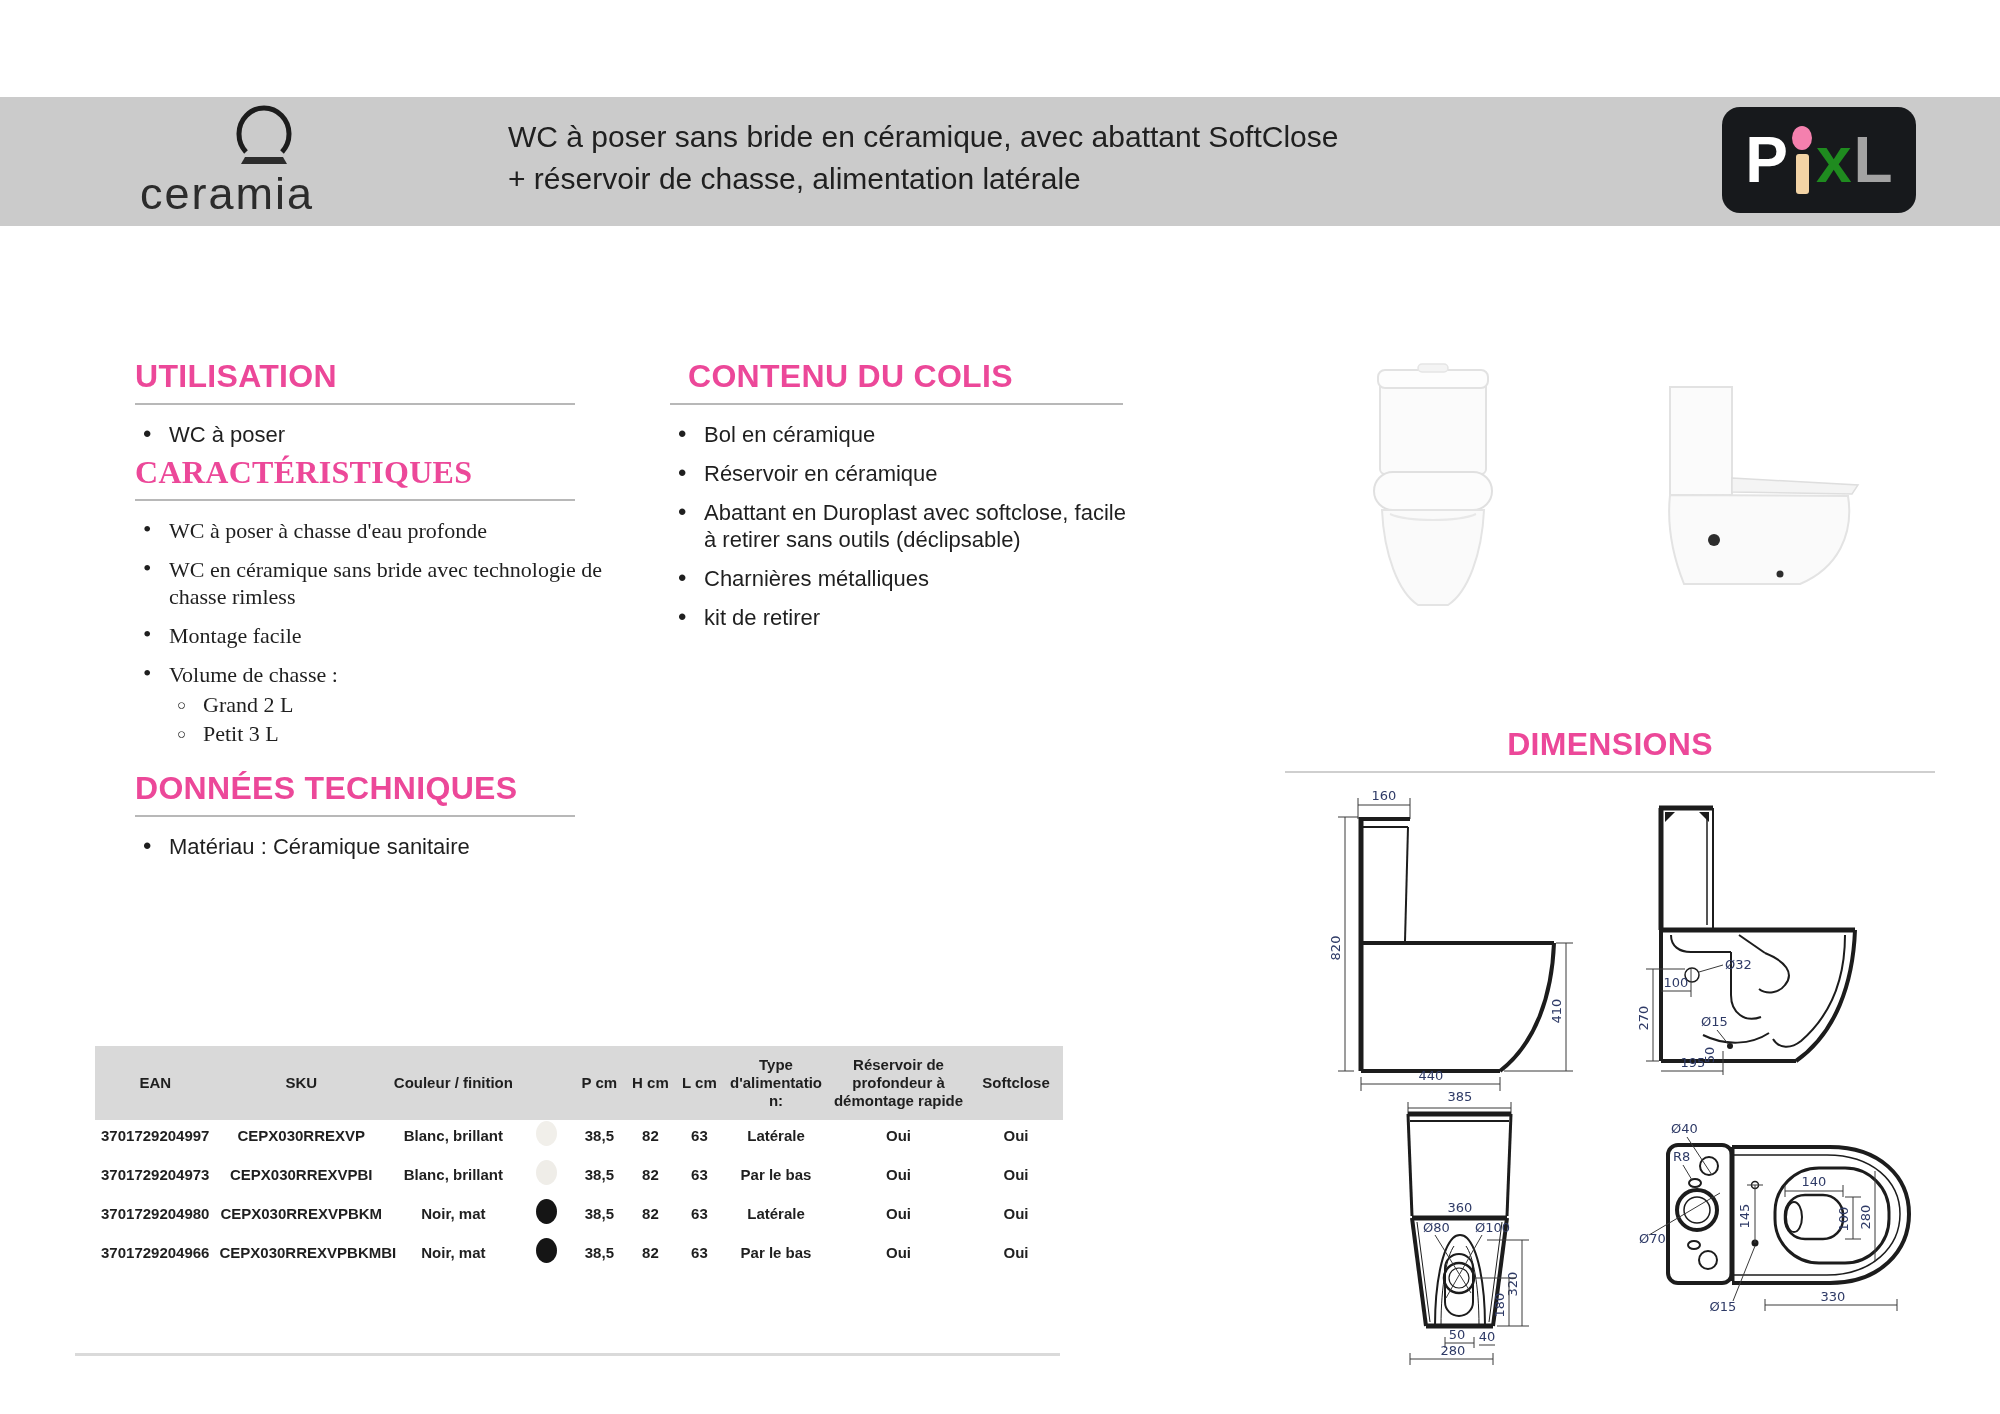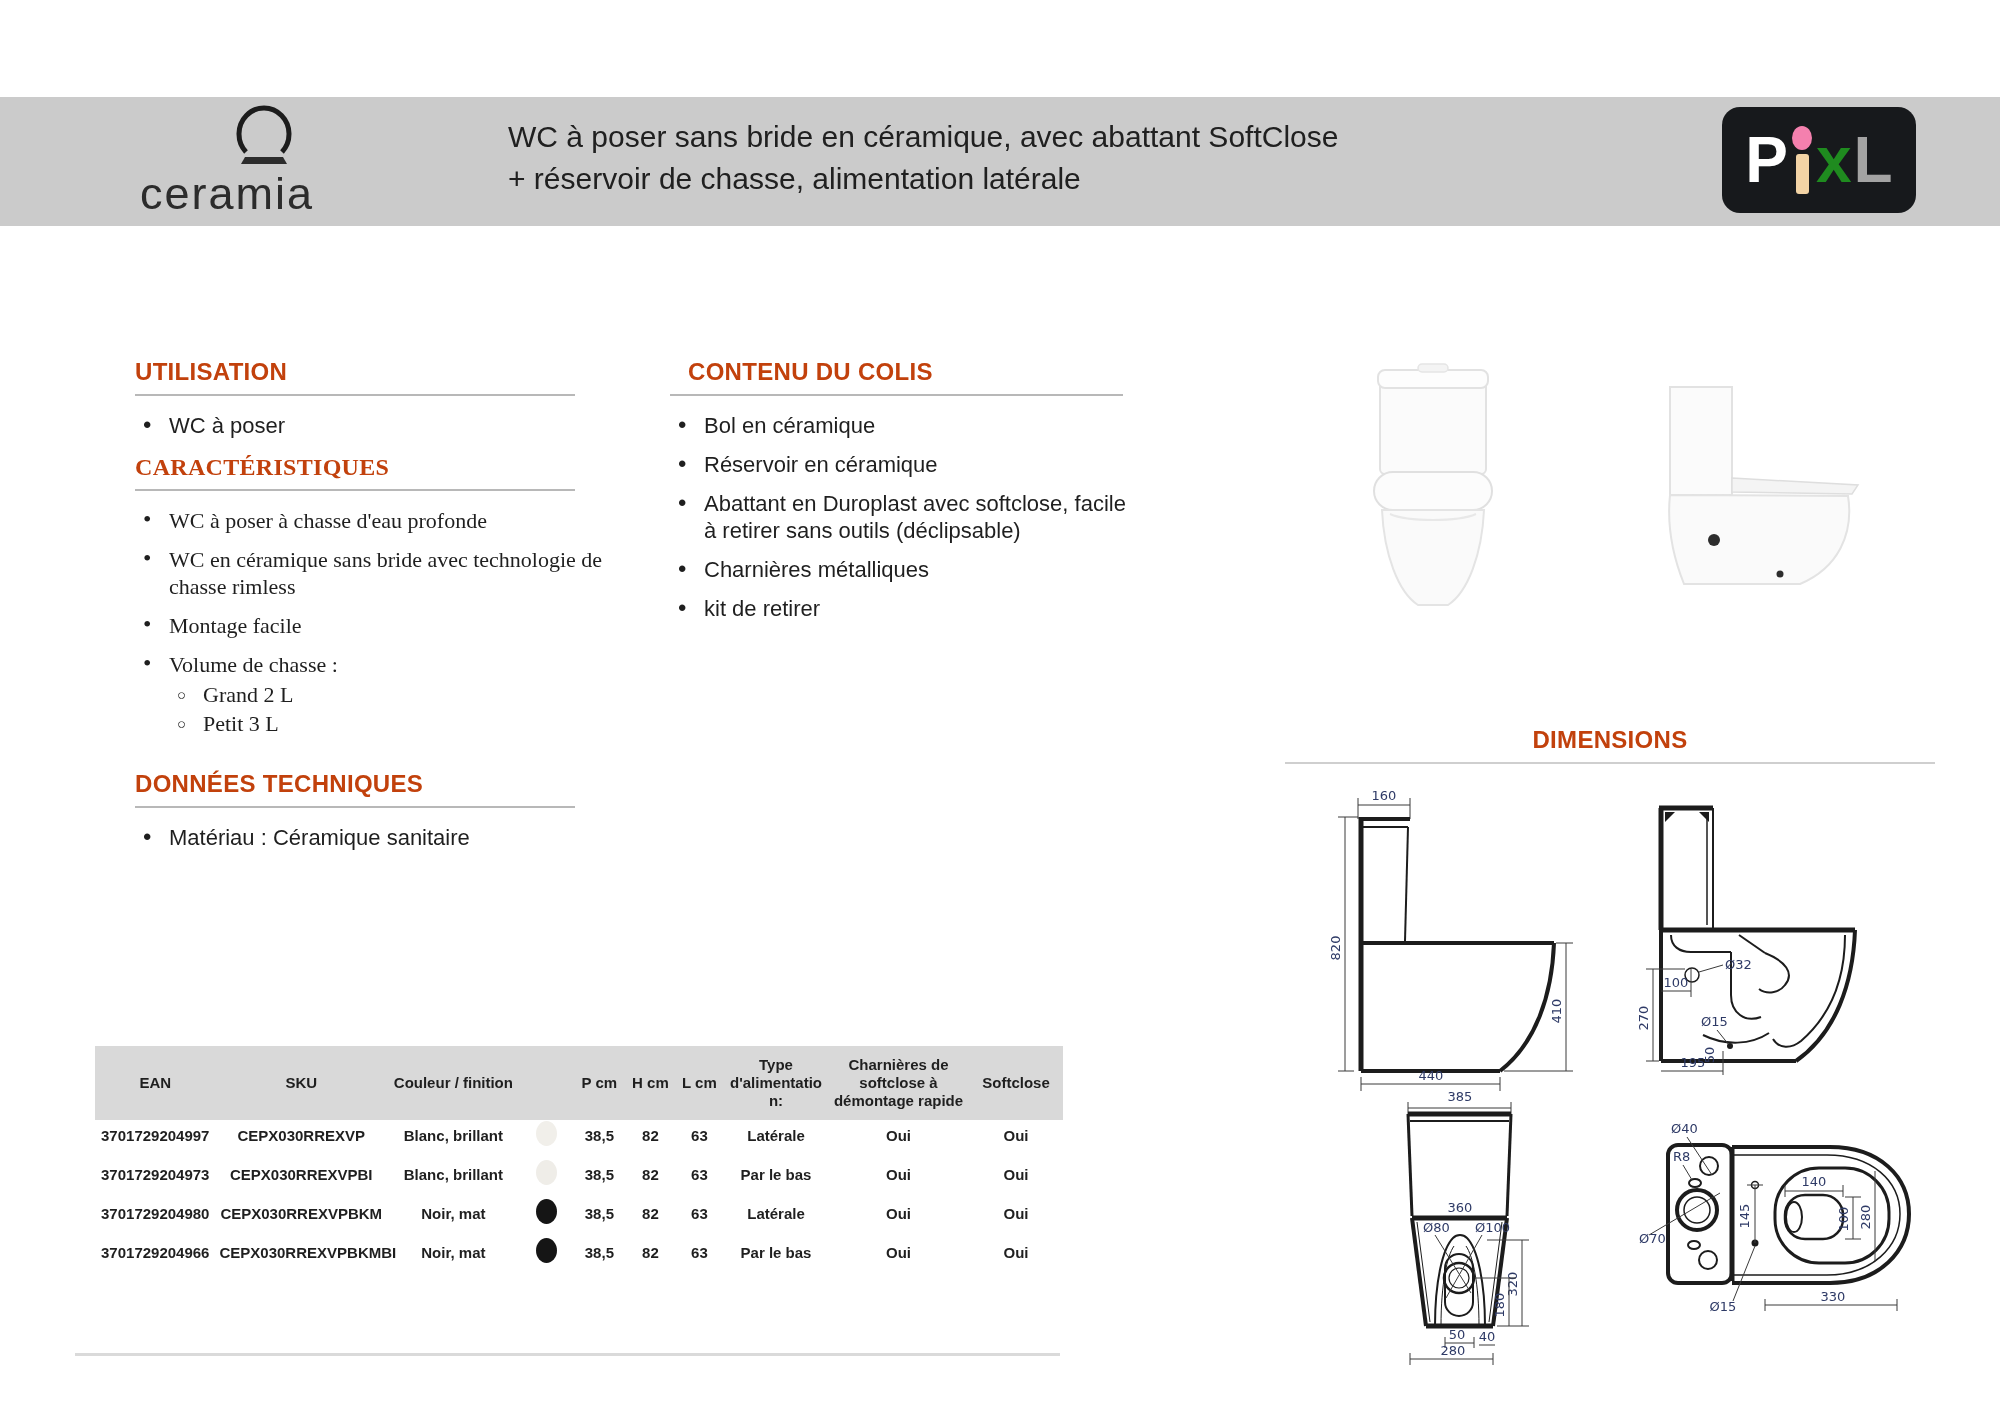--- a/index.html
+++ b/index.html
@@ -20,21 +20,21 @@
   .pixl span { font-size:64px; font-weight:700; line-height:1; }
   .pixl-p { color:#ffffff; }
   .pixl-i { display:flex; flex-direction:column; align-items:center; margin:0 2px; }
   .pixl-i-dot { width:20px; height:24px; border-radius:50%; background:#f480ae; margin-bottom:4px; }
   .pixl-i-stem { width:13px; height:40px; border-radius:3px; background:#f2d3a5; }
   .pixl-x { color:#1f8b1f; }
   .pixl-l { color:#a3a3a3; }
 
   
   .section { position:absolute; }
-  .section-h { font-size:24px; font-weight:700; color:#c2410c; letter-spacing:0.3px; }
+  .section-h { font-size:32px; font-weight:700; color:#ec4899; letter-spacing:0.3px; }
   .rule { height:2px; background:#b8b8b8; margin-top:8px; }
   .rule-light { height:2px; background:#cfcfcf; margin-top:8px; }
   ul.bullets { list-style:none; margin:16px 0 0 0; padding:0; font-size:22px; line-height:27px; }
   ul.bullets > li { position:relative; padding-left:34px; margin:12px 0 3px 0; }
   ul.bullets > li::before { content:"•"; position:absolute; left:8px; top:-1px; font-size:24px; }
   ul.subbullets { list-style:none; margin:3px 0 0 0; padding:0; }
   ul.subbullets > li { position:relative; padding-left:34px; margin:0 0 2px 0; }
   ul.subbullets > li::before { content:"○"; position:absolute; left:8px; top:1px; font-size:15px; font-weight:700; }
   #sec-utilisation      { left:135px; top:358px; width:478px; }
   #sec-caracteristiques { left:135px; top:454px; width:500px;font-family:Liberation Serif, serif; }
@@ -335,21 +335,21 @@
     <thead>
       <tr>
         <th>EAN</th>
         <th>SKU</th>
         <th>Couleur / finition</th>
         <th></th>
         <th>P cm</th>
         <th>H cm</th>
         <th>L cm</th>
         <th style="word-break:break-word;">Type d'alimentation:</th>
-        <th>Charnières de softclose à démontage rapide</th>
+        <th>Réservoir de profondeur à démontage rapide</th>
         <th>Softclose</th>
       </tr>
     </thead>
     <tbody>
       <tr>
         <td>3701729204997</td>
         <td>CEPX030RREXVP</td>
         <td>Blanc, brillant</td>
         <td><span class="swatch" style="background:#f1efea"></span></td>
         <td>38,5</td>

